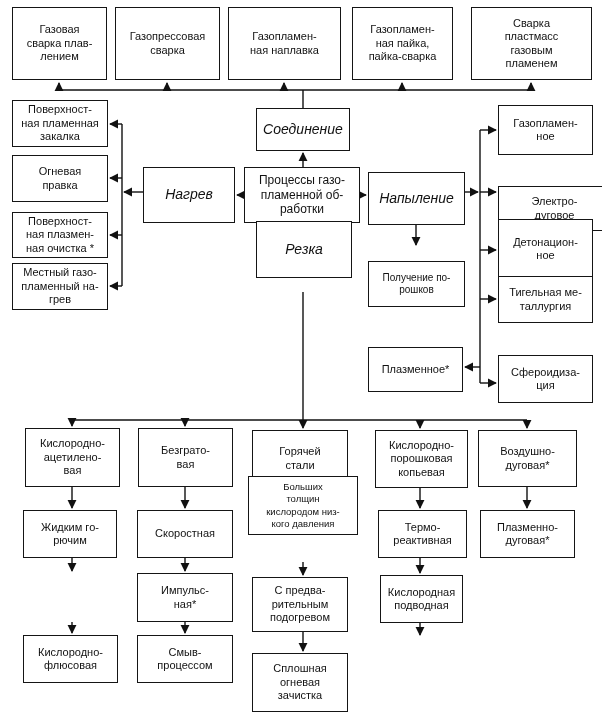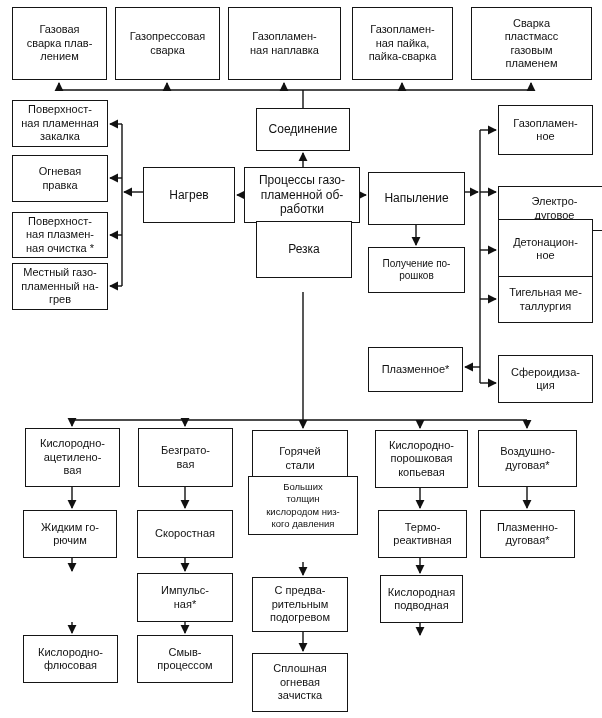--- a/index.html
+++ b/index.html
@@ -20,21 +20,21 @@
     display:flex;
     align-items:center;
     justify-content:center;
     text-align:center;
     font-size:11px;
     line-height:1.22;
     white-space:pre-line;
     padding:2px 3px;
     z-index:2;
   }
-  .fs13{font-size:12px;}
+  .fs13{font-size:14px;font-style:italic;}
   .fs12{font-size:12px;}
   .fs10{font-size:10px;}
   .fs9{font-size:9.5px;line-height:1.3;}
 </style>
 </head>
 <body>
 
 <div class="canvas">
 
   <svg width="602" height="718" viewBox="0 0 602 718">
@@ -137,21 +137,21 @@
 пламенный на-
 грев</div>
 
   <div class="node fs13" style="left:256px;top:108px;width:94px;height:43px">Соединение</div>
   <div class="node fs13" style="left:143px;top:167px;width:92px;height:56px">Нагрев</div>
   <div class="node fs12" style="left:244px;top:167px;width:116px;height:56px">Процессы газо-
 пламенной об-
 работки</div>
   <div class="node fs13" style="left:368px;top:172px;width:97px;height:53px">Напыление</div>
   <div class="node fs13" style="left:256px;top:221px;width:96px;height:57px">Резка</div>
-  <div class="node fs10" style="left:368px;top:247px;width:97px;height:46px">Получение по-
+  <div class="node fs10" style="left:368px;top:261px;width:97px;height:46px">Получение по-
 рошков</div>
 
   <div class="node" style="left:498px;top:105px;width:95px;height:50px">Газопламен-
 ное</div>
   <div class="node" style="left:498px;top:186px;width:113px;height:45px">Электро-
 дуговое</div>
   <div class="node" style="left:498px;top:219px;width:95px;height:60px">Детонацион-
 ное</div>
   <div class="node" style="left:498px;top:276px;width:95px;height:47px">Тигельная ме-
 таллургия</div>

